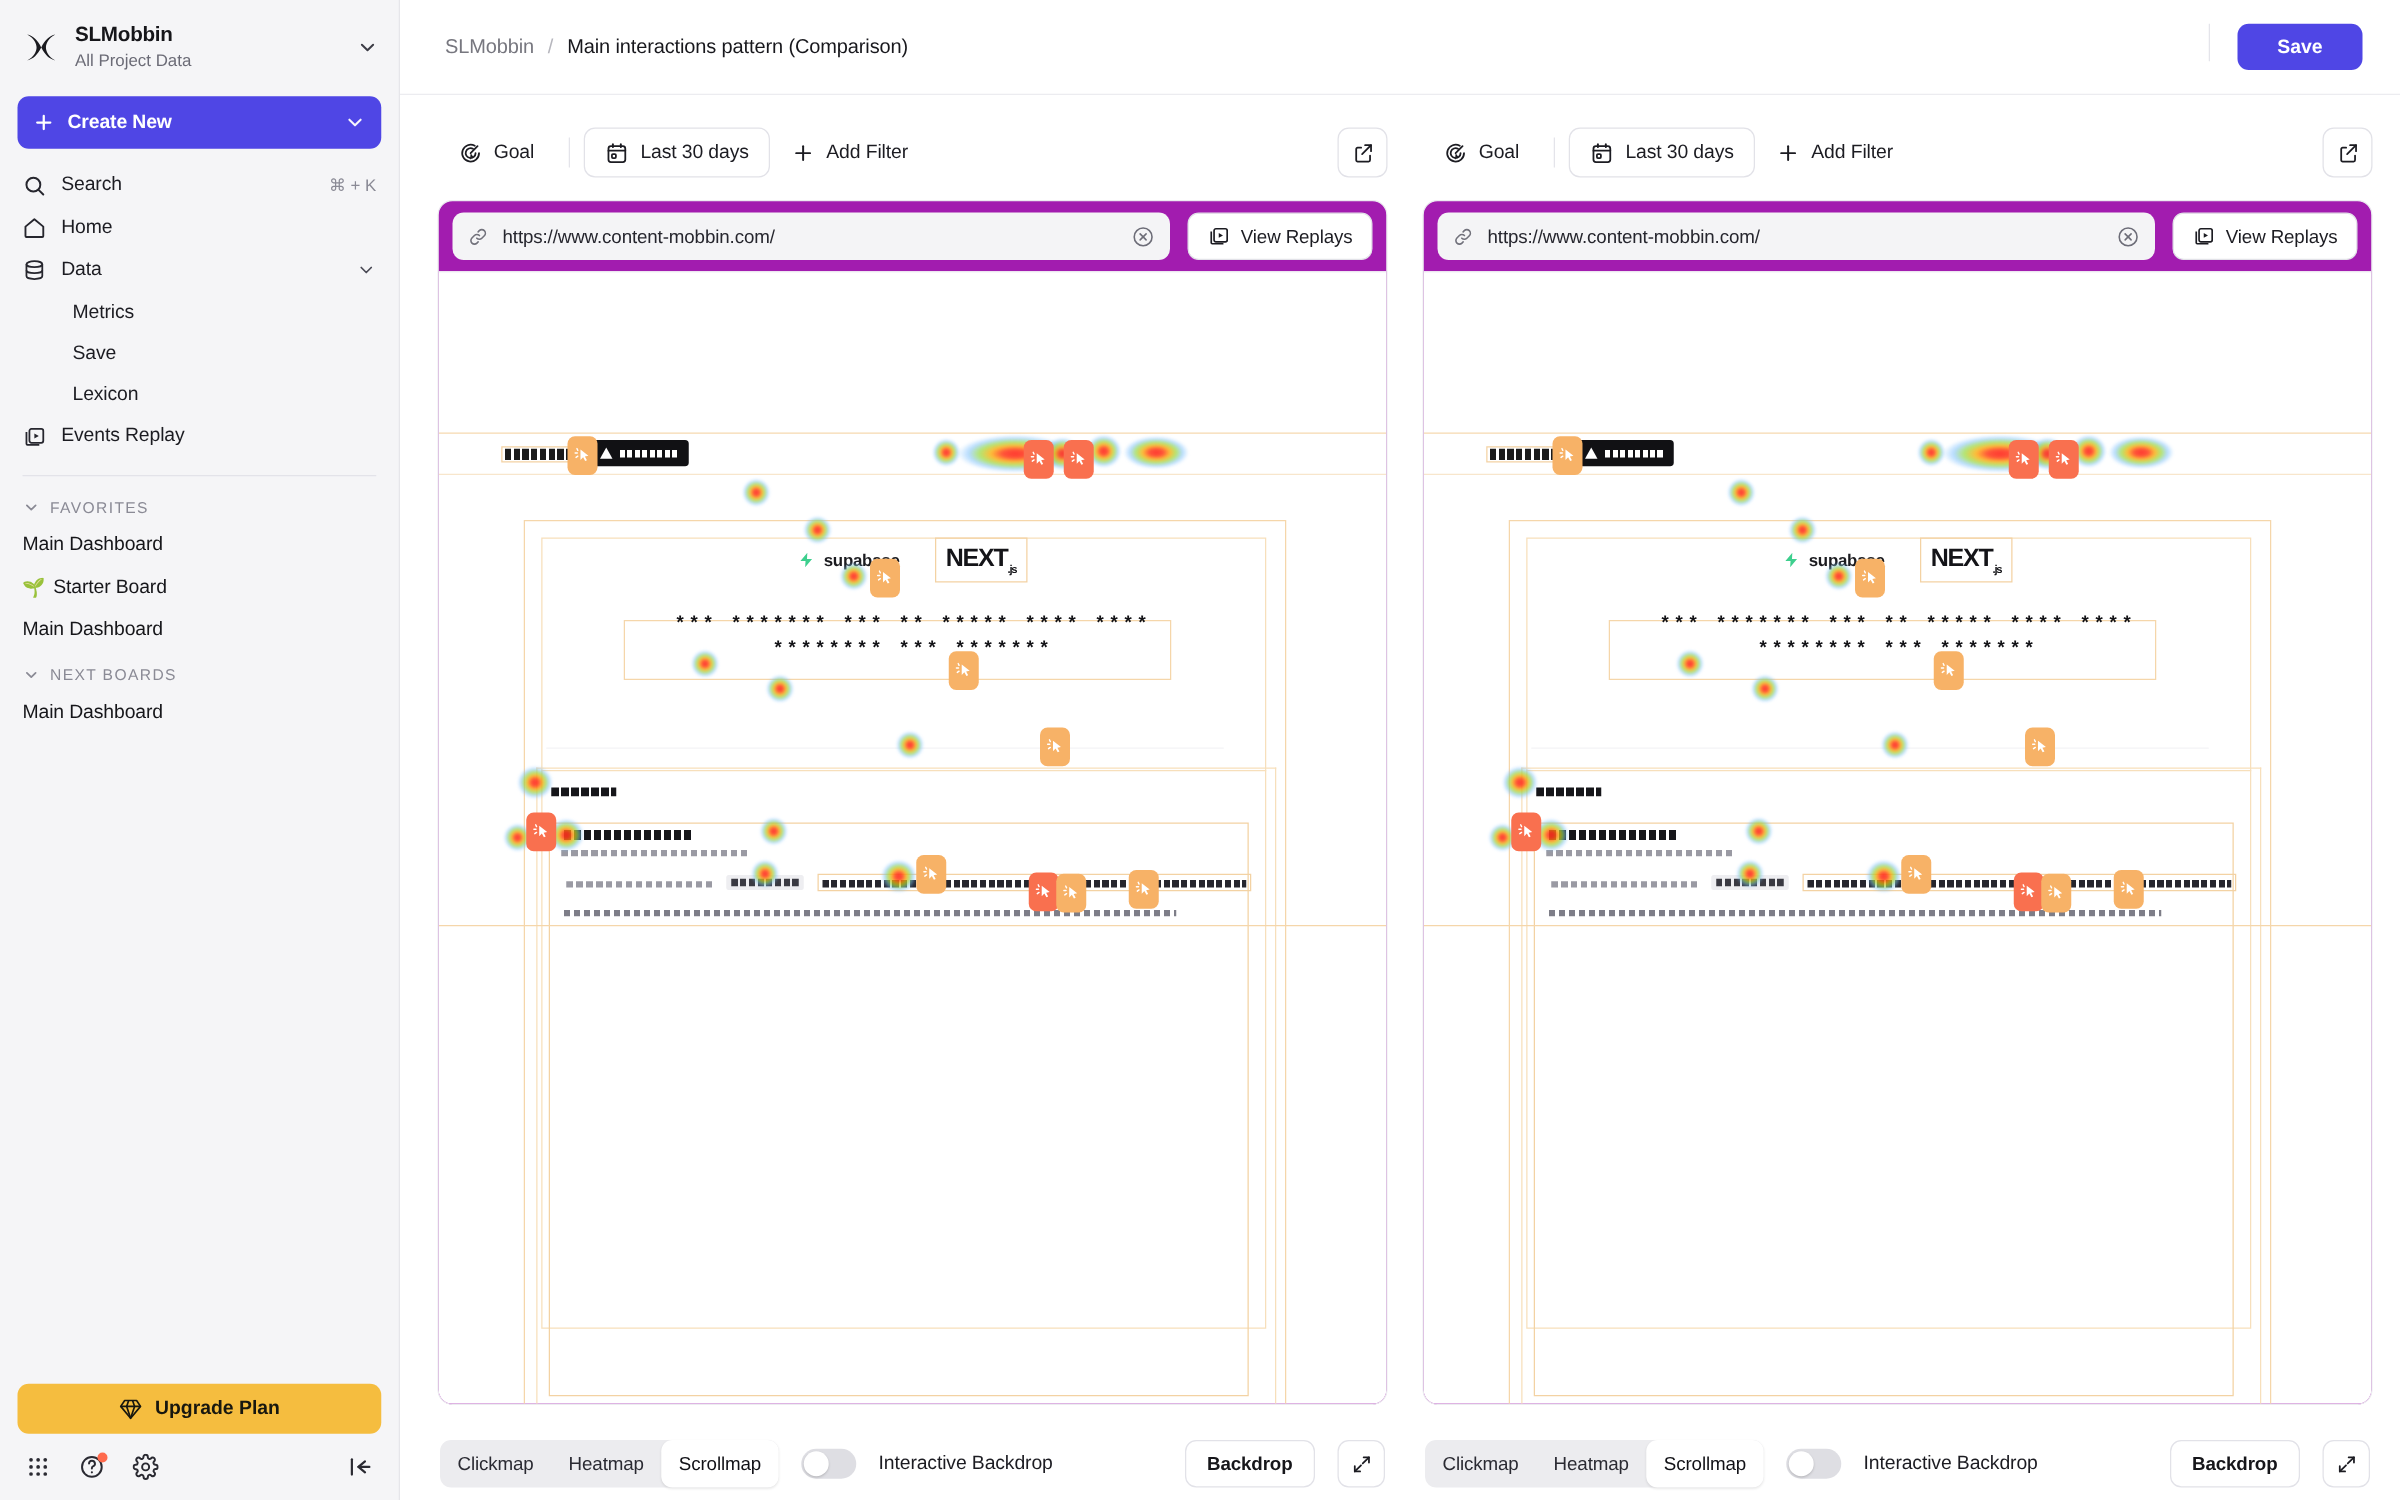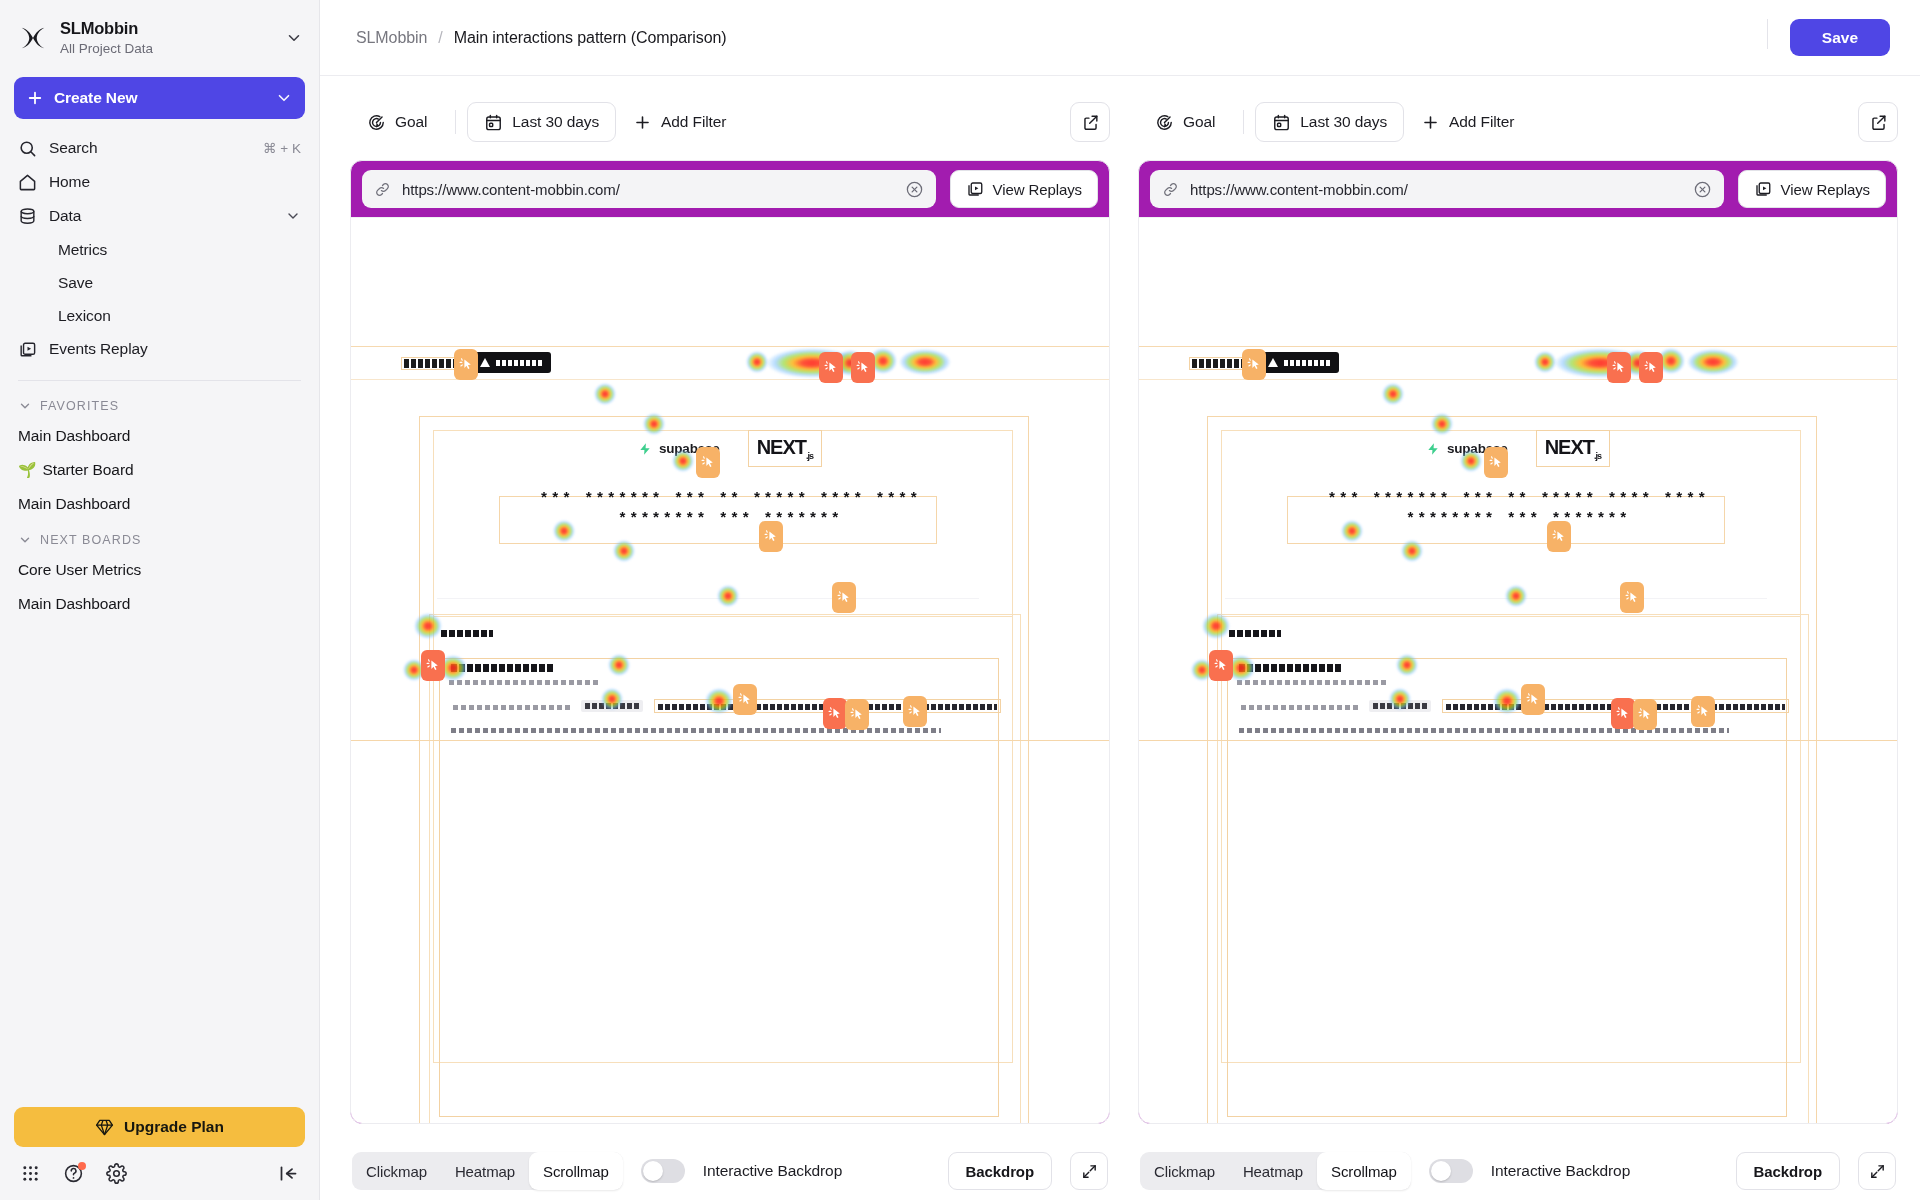--- a/index.html
+++ b/index.html
@@ -374,23 +374,20 @@
   </div>
   <div class="board-item">
     <span>Main Dashboard</span>
   </div>
 
   <div class="section-head">
     <svg class="sc" viewBox="0 0 24 24" fill="none" stroke="currentColor" stroke-width="2.4" stroke-linecap="round" stroke-linejoin="round">
         <polyline points="6 9 12 15 18 9"></polyline>
       </svg>
     <span class="section-title">NEXT BOARDS</span>
-  </div>
-  <div class="board-item">
-    <span>Core User Metrics</span>
   </div>
   <div class="board-item">
     <span>Main Dashboard</span>
   </div>
 
   <div class="sb-spacer"></div>
 
   <div class="upgrade">
     <svg viewBox="0 0 24 24" fill="none" stroke="#17170f" stroke-width="1.7" stroke-linejoin="round">
         <path d="M6 3h12l4 6-10 12L2 9z"></path>

